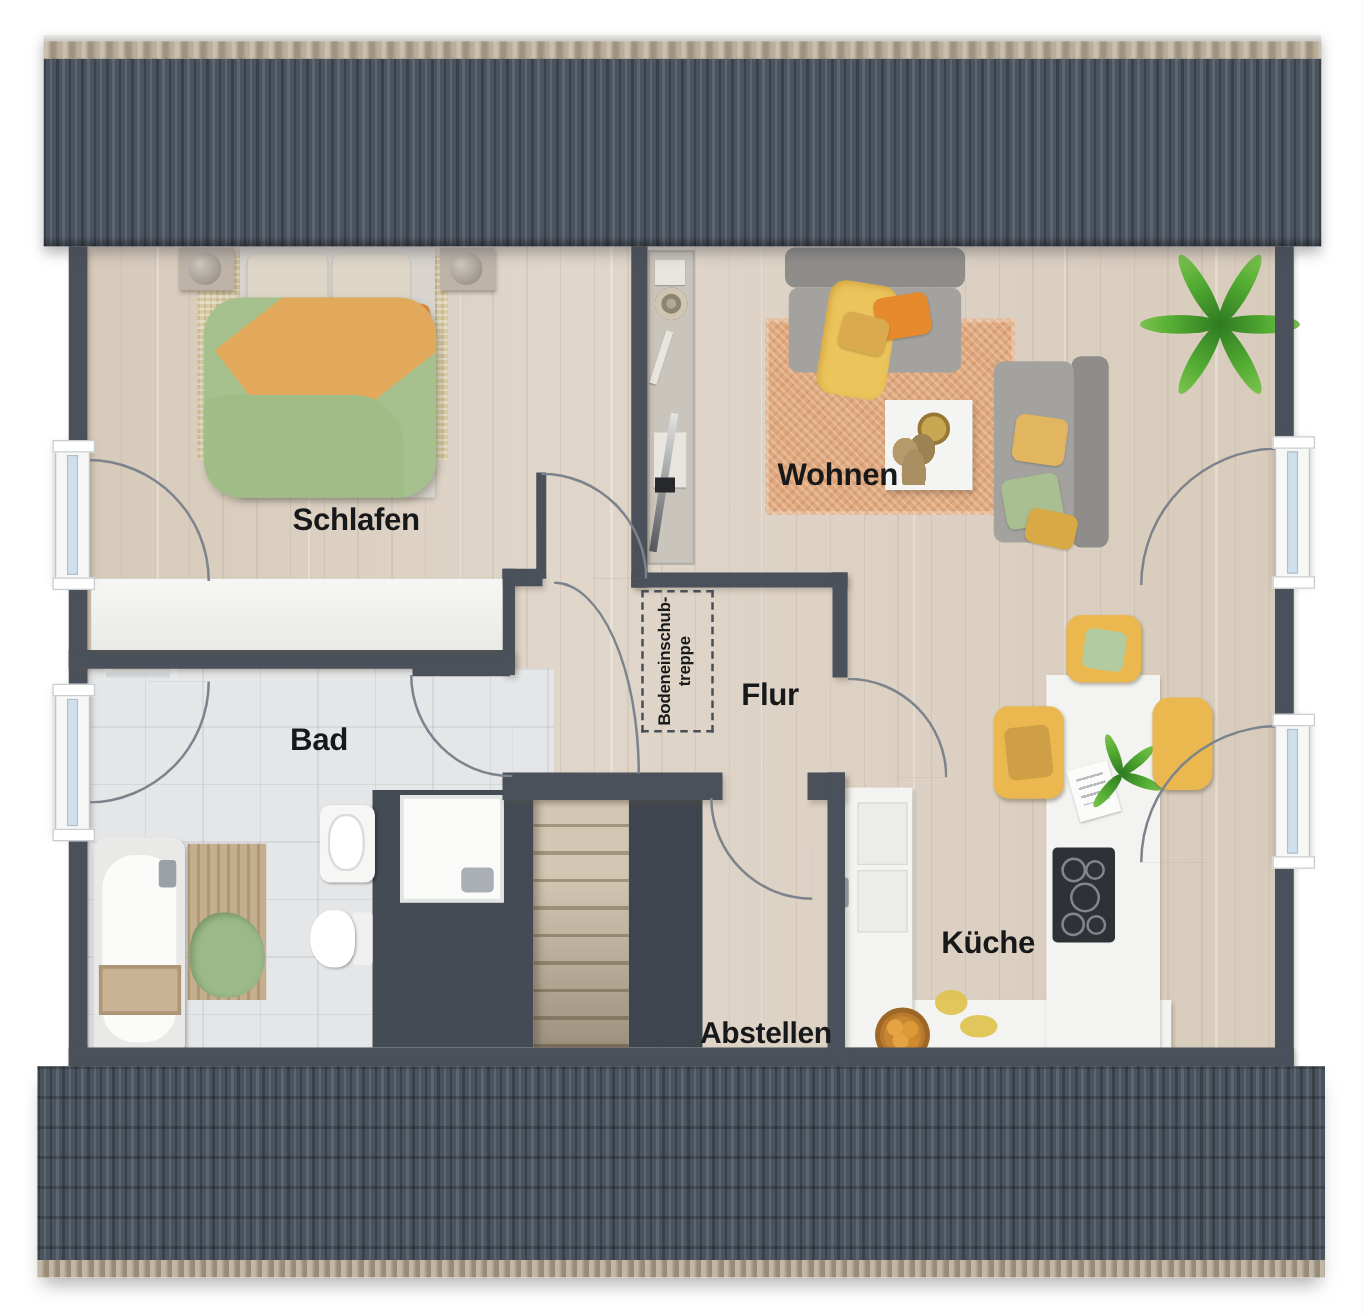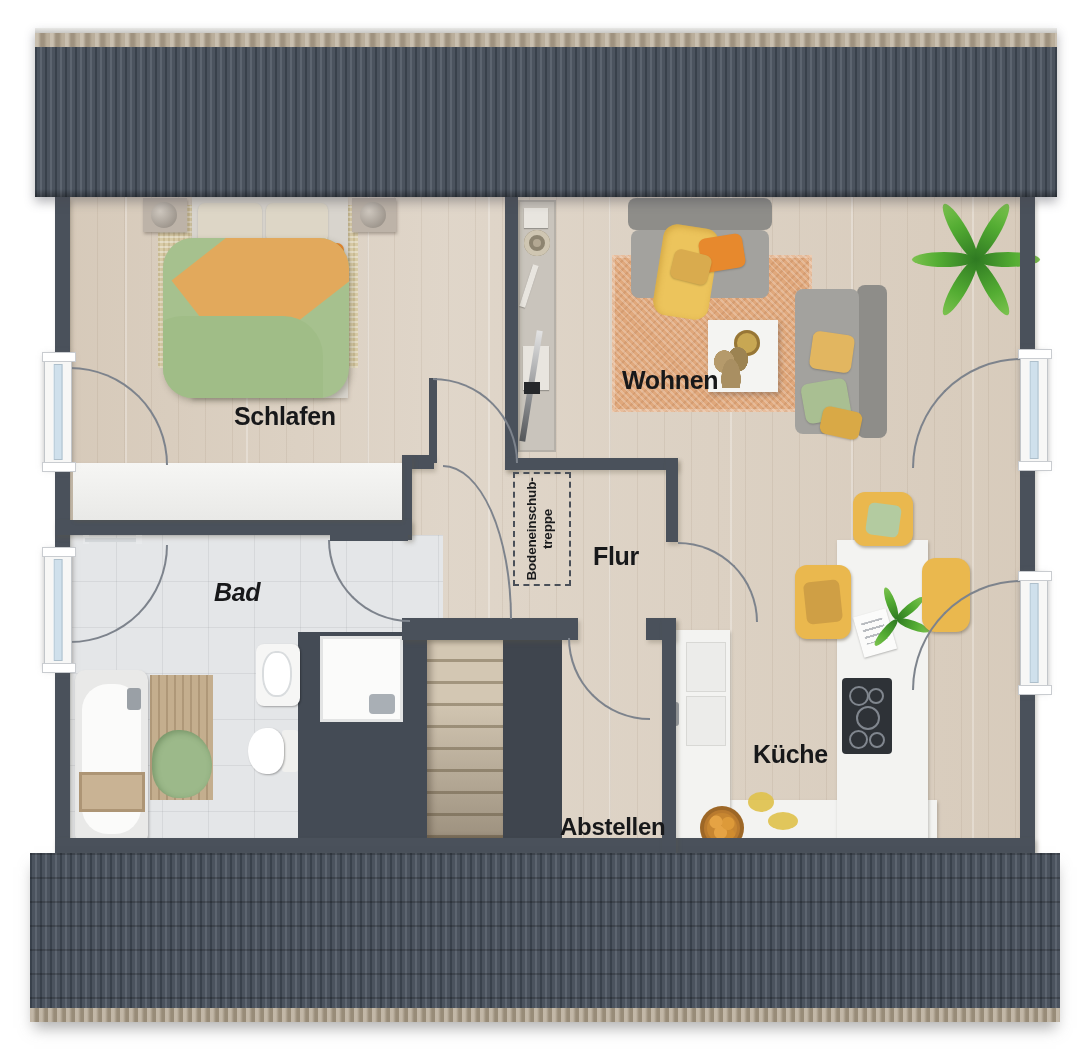--- a/index.html
+++ b/index.html
@@ -176,21 +176,21 @@
   #arc-abstellen{left:568px;top:638px;width:80px;height:80px;}
   
   #attic-box{left:513px;top:472px;width:54px;height:110px;border:2px dashed #494f58;}
   #attic-text{position:absolute;left:-30px;top:28px;width:110px;height:54px;transform:rotate(-90deg);
      display:flex;flex-direction:column;justify-content:center;align-items:center;
      font-size:13.5px;font-weight:700;color:#191a1c;line-height:1.2;letter-spacing:-.2px;}
   
   .room-label{color:#17181a;font-size:25px;font-weight:700;letter-spacing:-.3px;white-space:nowrap;}
   #label-schlafen{left:234px;top:402px;}
   #label-wohnen{left:622px;top:366px;}
-  #label-bad{left:214px;top:578px;font-style:italic;}
+  #label-bad{left:232px;top:578px;}
   #label-flur{left:593px;top:542px;}
   #label-kueche{left:753px;top:740px;}
   #label-abstellen{left:560px;top:813px;font-size:24px;}
 </style>
 </head>
 <body>
 
 <div id="canvas">
 
   <div>

